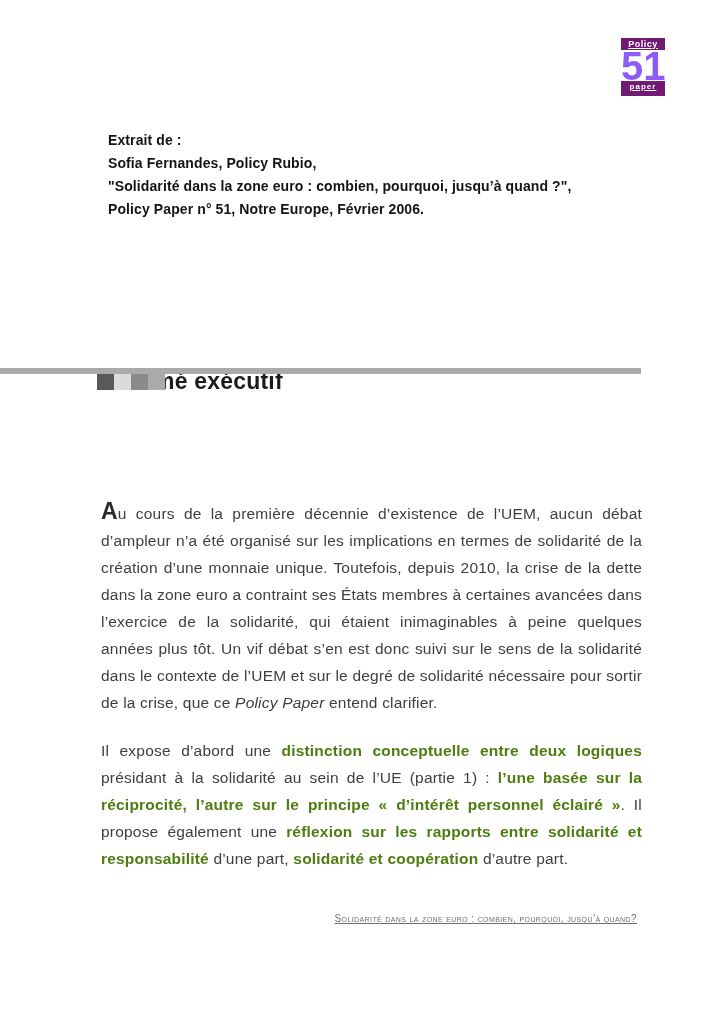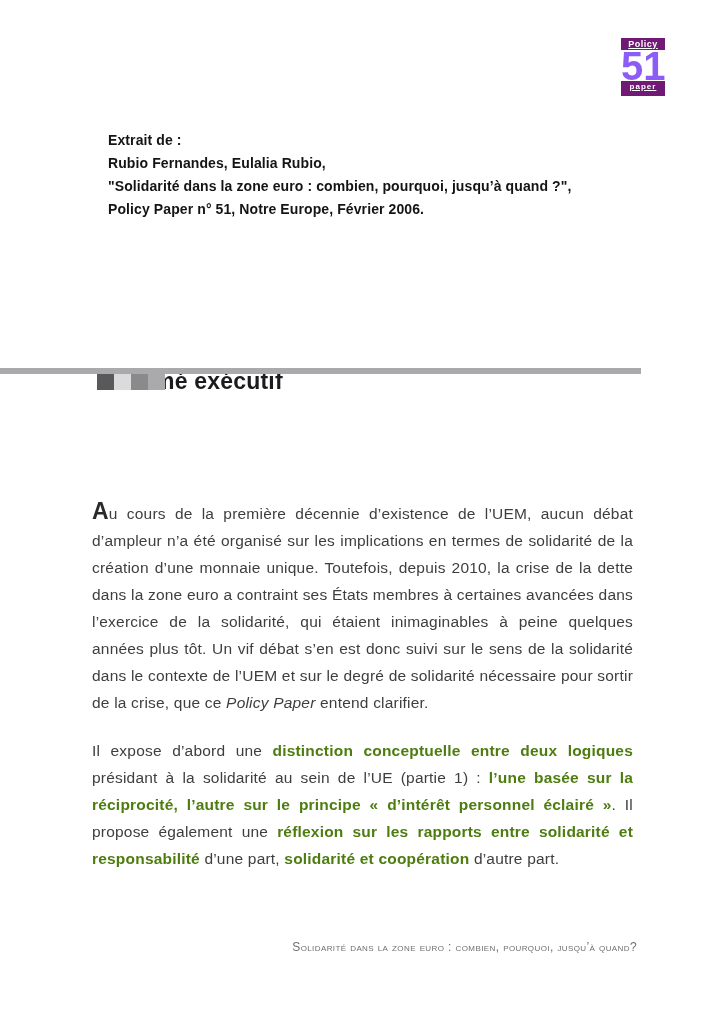--- a/index.html
+++ b/index.html
@@ -88,21 +88,21 @@
     display: flex;
   }
   .divider-squares .sq {
     width: 17px;
     height: 16px;
   }
 
   
   .body-text {
     position: absolute;
-    left: 92px;
+    left: 101px;
     top: 500px;
     width: 541px;
     font-size: 15.5px;
     line-height: 27px;
     color: #3e3e3e;
     text-align: justify;
     letter-spacing: 0.2px;
   }
   .body-text p {
     margin: 0 0 21px 0;
@@ -118,41 +118,42 @@
     color: #4d7c0f;
   }
   .body-text .i {
     font-style: italic;
   }
 
   
   .footer {
     position: absolute;
     right: 87px;
-    top: 940px;
-    font-size: 12px;
+    top: 913px;
+    font-size: 10px;
     font-variant: small-caps;
     color: #6f6f6f;
     letter-spacing: 0.4px;
+    text-decoration: underline;
   }
 </style>
 </head>
 <body>
 
 <div class="page">
 
   <div class="logo">
     <div class="logo-bar">Policy</div>
     <div class="logo-number">51</div>
     <div class="logo-bar bottom">paper</div>
   </div>
 
   <div class="citation">
       <div>Extrait de :</div>
-      <div>Rubio Fernandes, Eulalia Rubio,</div>
+      <div>Sofia Fernandes, Policy Rubio,</div>
       <div>"Solidarité dans la zone euro : combien, pourquoi, jusqu’à quand ?",</div>
       <div>Policy Paper n° 51, Notre Europe, Février 2006.</div>
     </div>
 
   <div class="heading">Résumé exécutif</div>
 
   <div class="divider-bar"></div>
   <div class="divider-squares">
       <div class="sq" style="background: rgb(89, 89, 91);"></div>
       <div class="sq" style="background: rgb(219, 219, 219);"></div>

